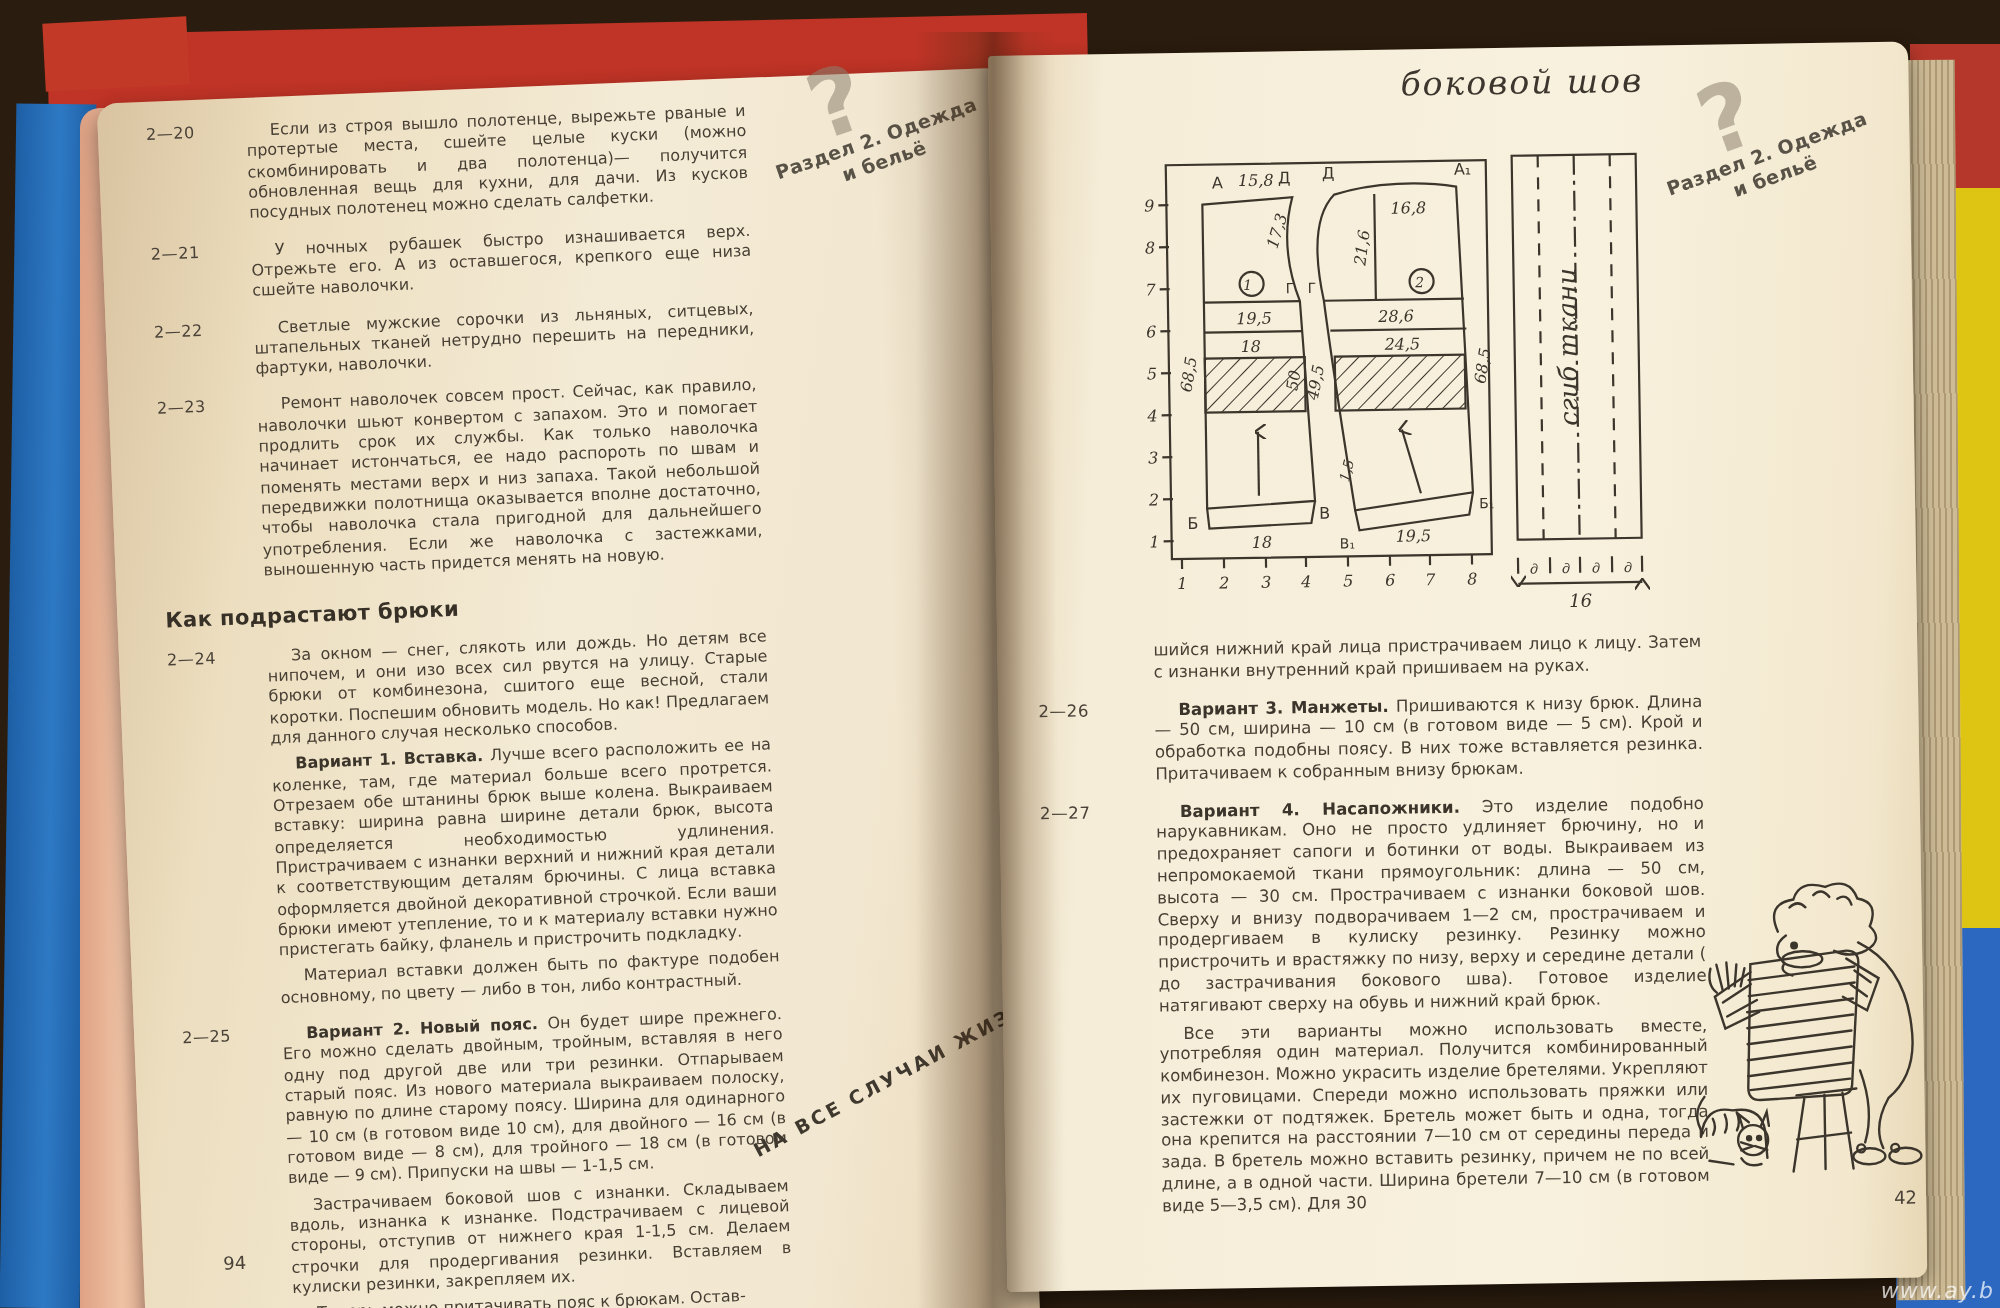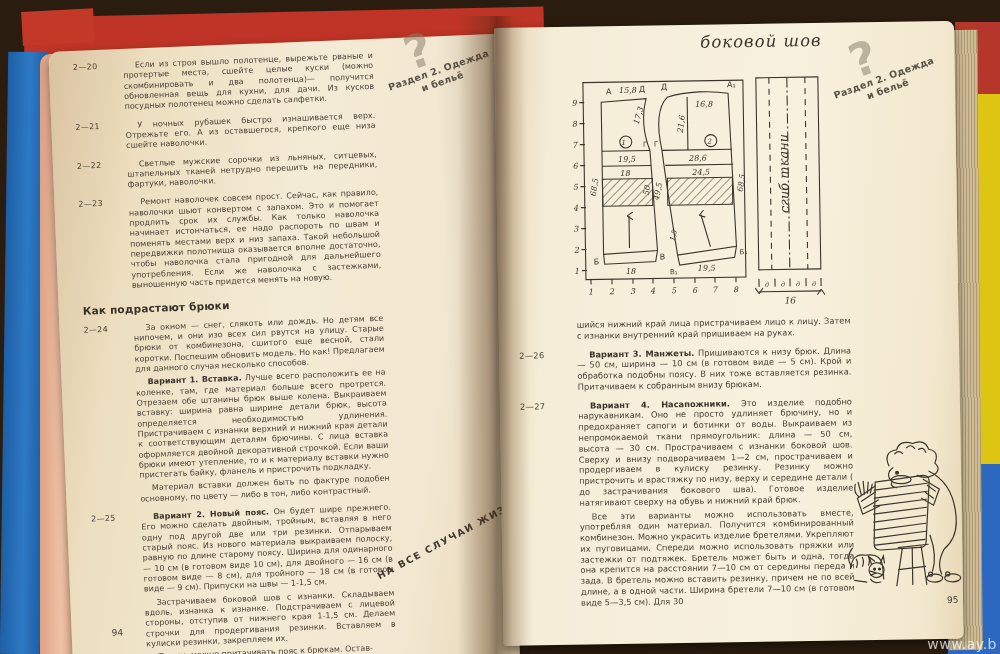--- a/index.html
+++ b/index.html
@@ -42,21 +42,21 @@
   .pagenum{position:absolute;font-size:9px;color:#4a4238;}
   
   .badge{position:absolute;width:120px;height:86px;transform:rotate(-17deg);text-align:center;}
   .badge .q{position:absolute;left:34px;top:-12px;font-size:46px;font-weight:bold;color:rgba(140,130,112,.55);}
   .badge .bt{position:relative;margin-top:34px;font-size:9.5px;font-weight:bold;color:#585247;line-height:1.25;letter-spacing:.2px;}
   
   .stamp{position:absolute;left:300px;top:496px;transform:rotate(-26deg);font-size:9.5px;font-weight:bold;
      letter-spacing:1.6px;color:#3f382e;white-space:nowrap;}
   .figtitle{position:absolute;left:206px;top:8px;font-family:"DejaVu Serif",serif;font-style:italic;
      font-size:16.5px;color:#3c362e;letter-spacing:1px;}
-  .watermark{right:3px;bottom:2px;font-size:14px;color:rgba(255,255,255,.72);z-index:6;letter-spacing:.5px;}
+  .watermark{right:3px;bottom:2px;font-size:11px;color:rgba(255,255,255,.72);z-index:6;letter-spacing:.5px;font-style:italic;}
   svg text{fill:#3b352c;}
   .hand{font-family:"DejaVu Serif",serif;font-style:italic;}
 </style>
 </head>
 <body>
 
 <div class="abs bg-blue-right"></div>
 <div class="abs bg-yellow-right"></div>
 <div class="abs bg-red-right"></div>
 <div class="abs bg-red-top"></div>
@@ -297,17 +297,17 @@
       <circle cx="30" cy="132" r="7.5"></circle>
       <path d="M25,126 L23,119 L28,123 M34,125 L37,118 L38,125"></path>
       <circle cx="28" cy="131" r="1" fill="#3b352c"></circle>
         <circle cx="33" cy="131" r="1" fill="#3b352c"></circle>
       <path d="M30,135 L24,133 M30,135 L24,137 M31,135 L37,137"></path>
       <path d="M10,121 q2,4 0,8 M16,119 q2,5 0,9 M22,118 q2,5 0,9"></path>
       <path d="M8,142 L20,144 M24,141 Q27,146 34,144"></path>
     </g>
   </svg>
 
-  <div class="pagenum" style="left:444px;top:574px;">95</div>
+  <div class="pagenum" style="left:444px;top:574px;">42</div>
 </div>
 
 <div class="abs gutter"></div>
 <div class="abs watermark">www.ay.b</div>
 
 </body></html>

